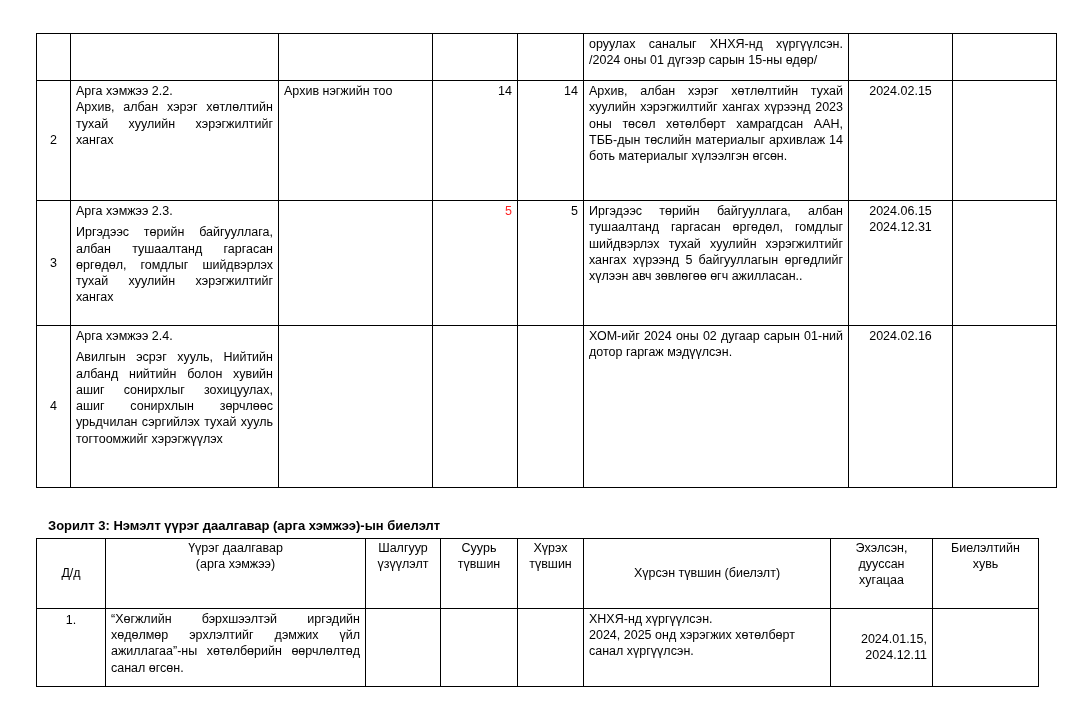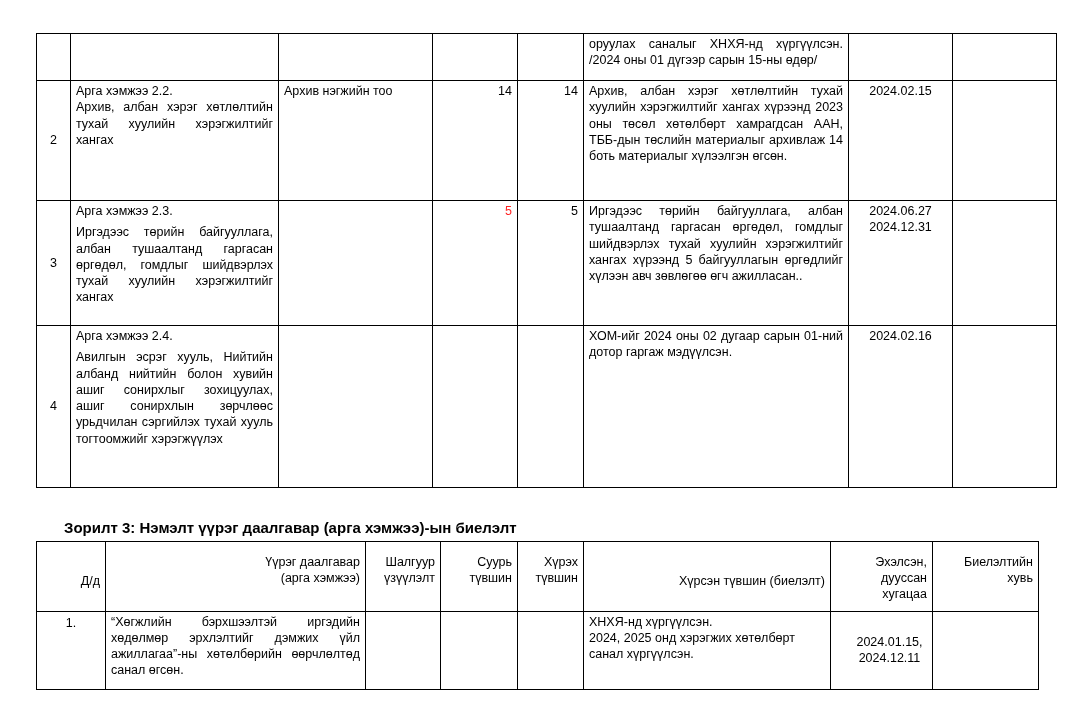--- a/index.html
+++ b/index.html
@@ -25,24 +25,24 @@
   .t2 .hdr-row { height:70px; }
   .t2 .data-row { height:78px; }
   .numcell { text-align:center; vertical-align:middle; padding:0 2px; }
   .numcell2 { text-align:center; vertical-align:top; padding-top:3px; }
   .ctr { text-align:right; }
   .just { text-align:justify; }
   .red { color:#ff2222; }
   .bold { font-weight:400; }
   .gap { margin-bottom:5px; }
   .datecell { text-align:center; white-space:pre-line;margin-left:44px; }
-  .hdr-row td { text-align:right; padding-top:12px; }
+  .hdr-row td { text-align:center; padding-top:1px; }
   .hdr-dd { vertical-align:middle; }
-  .date2 { vertical-align:middle; white-space:pre-line; padding-left:21px; text-align:center; }
-  .heading { font-weight:700; font-size:15px; margin:30px 0 0 64px; }
+  .date2 { vertical-align:middle; white-space:pre-line; padding-left:21px; text-align:right; }
+  .heading { font-weight:700; font-size:13px; margin:30px 0 0 48px; }
   .res p { margin:0; }
 </style>
 </head>
 <body>
 
 <div class="page">
 
   <table class="t1">
     <colgroup>
       <col style="width:34px">
@@ -81,21 +81,21 @@
     <tr class="r-3">
       <td class="numcell">3</td>
       <td>
         <div class="bold gap">Арга хэмжээ 2.3.</div>
         <div class="just">Иргэдээс төрийн байгууллага, албан тушаалтанд гаргасан өргөдөл, гомдлыг шийдвэрлэх тухай хуулийн хэрэгжилтийг хангах</div>
       </td>
       <td></td>
       <td class="ctr red">5</td>
       <td class="ctr">5</td>
       <td class="just">Иргэдээс төрийн байгууллага, албан тушаалтанд гаргасан өргөдөл, гомдлыг шийдвэрлэх тухай хуулийн хэрэгжилтийг хангах хүрээнд 5 байгууллагын өргөдлийг хүлээн авч зөвлөгөө өгч ажилласан..</td>
-      <td class="datecell">2024.06.27
+      <td class="datecell">2024.06.15
 2024.12.31</td>
       <td></td>
     </tr>
     <tr class="r-4">
       <td class="numcell">4</td>
       <td>
         <div class="bold gap">Арга хэмжээ 2.4.</div>
         <div class="just">Авилгын эсрэг хууль, Нийтийн албанд нийтийн болон хувийн ашиг сонирхлыг зохицуулах, ашиг сонирхлын зөрчлөөс урьдчилан сэргийлэх тухай хууль тогтоомжийг хэрэгжүүлэх</div>
       </td>
       <td></td>

